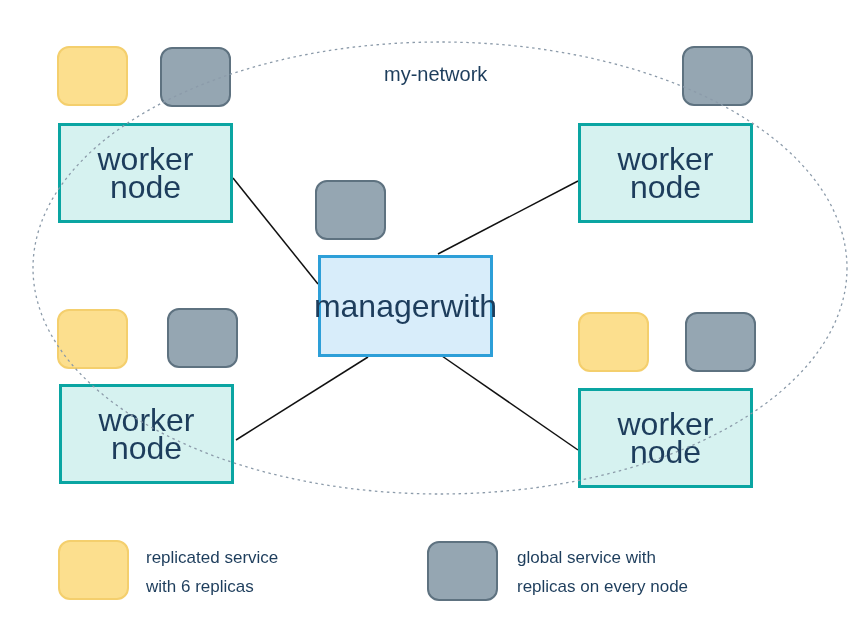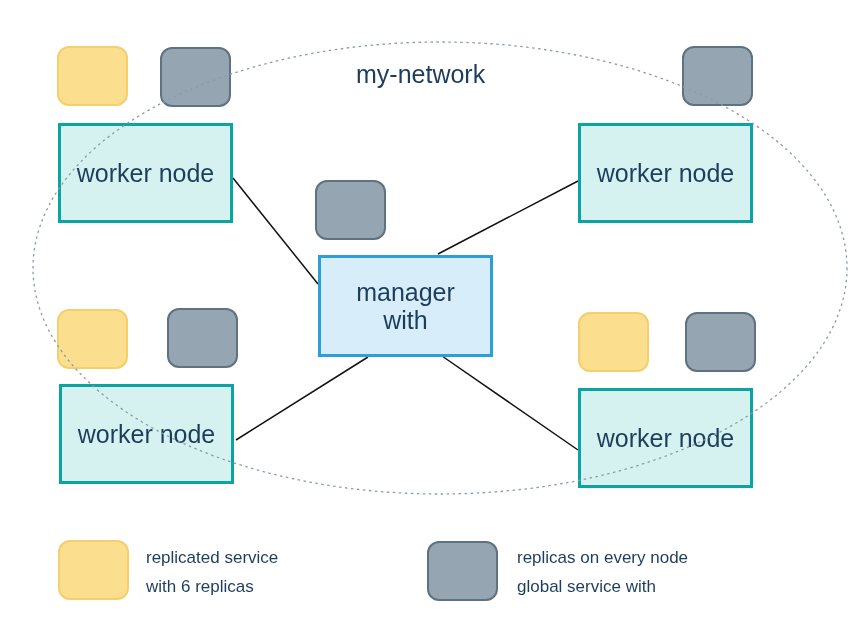--- a/index.html
+++ b/index.html
@@ -24,54 +24,54 @@
   #connector-layer { z-index: 1; }
   #network-layer   { z-index: 3; }
   .boxes { position: absolute; left: 0; top: 0; width: 100%; height: 100%; z-index: 2; }
 
   .node-box {
     position: absolute;
     display: flex;
     align-items: center;
     justify-content: center;
     text-align: center;
-    font-size: 25px;
+    font-size: 32px;
     line-height: 28px;
     color: var(--text, #1d3d5c);
     box-sizing: border-box;
   }
   .worker {
     width: 175px; height: 100px;
     background: var(--worker-fill, #d6f2f0);
     border: 3px solid var(--worker-border, #0aa5a2);
   }
   .manager {
     width: 175px; height: 102px;
     background: var(--manager-fill, #d8edfa);
     border: 3px solid var(--manager-border, #2d9fd8);
-    flex-direction: column;
+    flex-direction: row;
   }
   .service-square {
     position: absolute;
     width: 71px; height: 60px;
     border-radius: 12px;
     box-sizing: border-box;
   }
   .service-replicated {
     background: var(--replicated-fill, #fcdf8e);
     border: 2.5px solid var(--replicated-border, #f4cf6d);
   }
   .service-global {
     background: var(--global-fill, #95a6b2);
     border: 2.5px solid var(--global-border, #5e7280);
   }
   .network-label {
     position: absolute;
-    left: 356px; top: 60px;
-    font-size: 25px;
+    left: 384px; top: 60px;
+    font-size: 20px;
     line-height: 28px;
     color: var(--text, #1d3d5c);
     white-space: nowrap;
   }
   .legend-text {
     position: absolute;
     font-size: 17px;
     line-height: 29px;
     color: var(--text, #1d3d5c);
     white-space: nowrap;
@@ -138,22 +138,22 @@
     <div class="network-label">my-network</div>
 
     <div class="service-square service-replicated" style="left:58px; top:540px;"></div>
     <div class="legend-text" id="legend-replicated-text">
       <div>replicated service</div>
       <div>with 6 replicas</div>
     </div>
 
     <div class="service-square service-global" style="left:427px; top:541px;"></div>
     <div class="legend-text" id="legend-global-text">
+      <div>global service with</div>
       <div>replicas on every node</div>
-      <div>global service with</div>
     </div>
   </div>
 
   <svg id="network-layer" class="layer">
     <ellipse class="ellipse-outline" cx="440" cy="268" rx="407" ry="226"></ellipse>
   </svg>
 
 </div>
 
 </body></html>

